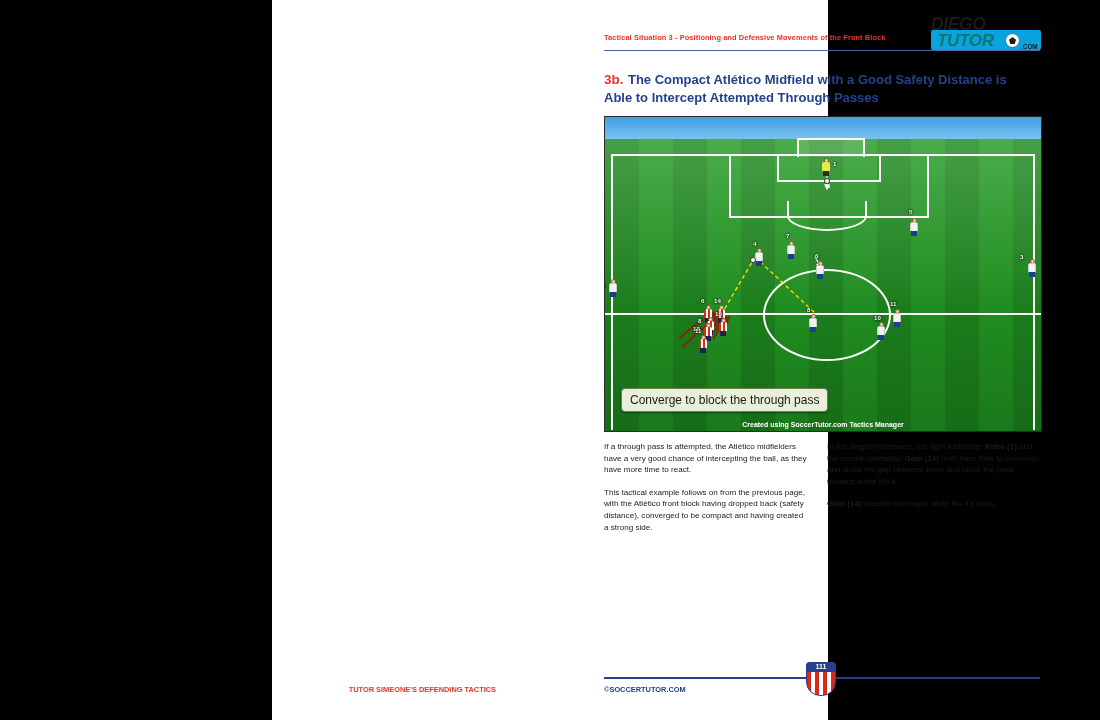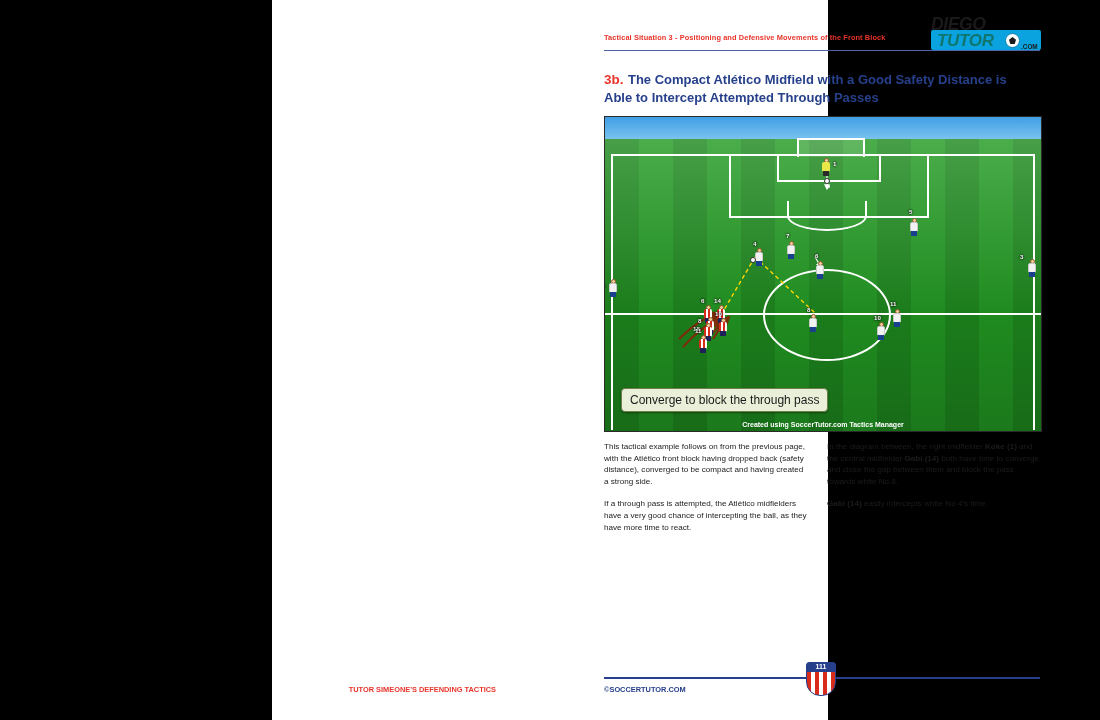--- a/index.html
+++ b/index.html
@@ -460,30 +460,30 @@
       </div>
 
       <div class="ball" style="left:145px; top:140px;"></div>
       <div class="ball" style="left:219px; top:61px;"></div>
 
       <div class="callout" style="left:16px; top:271px;">Converge to block the through pass</div>
       <div class="credit">Created using SoccerTutor.com Tactics Manager</div>
     </div>
 
     <div class="col" id="col-left">
+      <p>If a through pass is attempted, the Atlético midfielders have a very good chance of intercepting the ball, as they have more time to react.</p>
       <p>This tactical example follows on from the previous page, with the Atlético front block having dropped back (safety distance), converged to be compact and having created a strong side.</p>
-      <p>If a through pass is attempted, the Atlético midfielders have a very good chance of intercepting the ball, as they have more time to react.</p>
     </div>
 
     <div class="col" id="col-right">
       <p>
         <span>In the diagram between, the right midfielder </span><b>Koke (1)</b><span> and the central midfielder </span><b>Gabi (14)</b><span> both have time to converge and close the gap between them and block the pass towards white No.8.</span>
       </p>
       <p>
-        <b>Gabi (14)</b><span> easily intercepts white No.4's time.</span>
+        <b>Gabi (14)</b><span> created intercepts white No.4's pass.</span>
       </p>
     </div>
 
     <div class="foot-rule"></div>
     <div class="crest">
       <div class="crest-shield"></div>
       <div class="crest-top"></div>
       <div class="crest-txt">111</div>
     </div>
     <div class="foot-left">©SOCCERTUTOR.COM</div>

